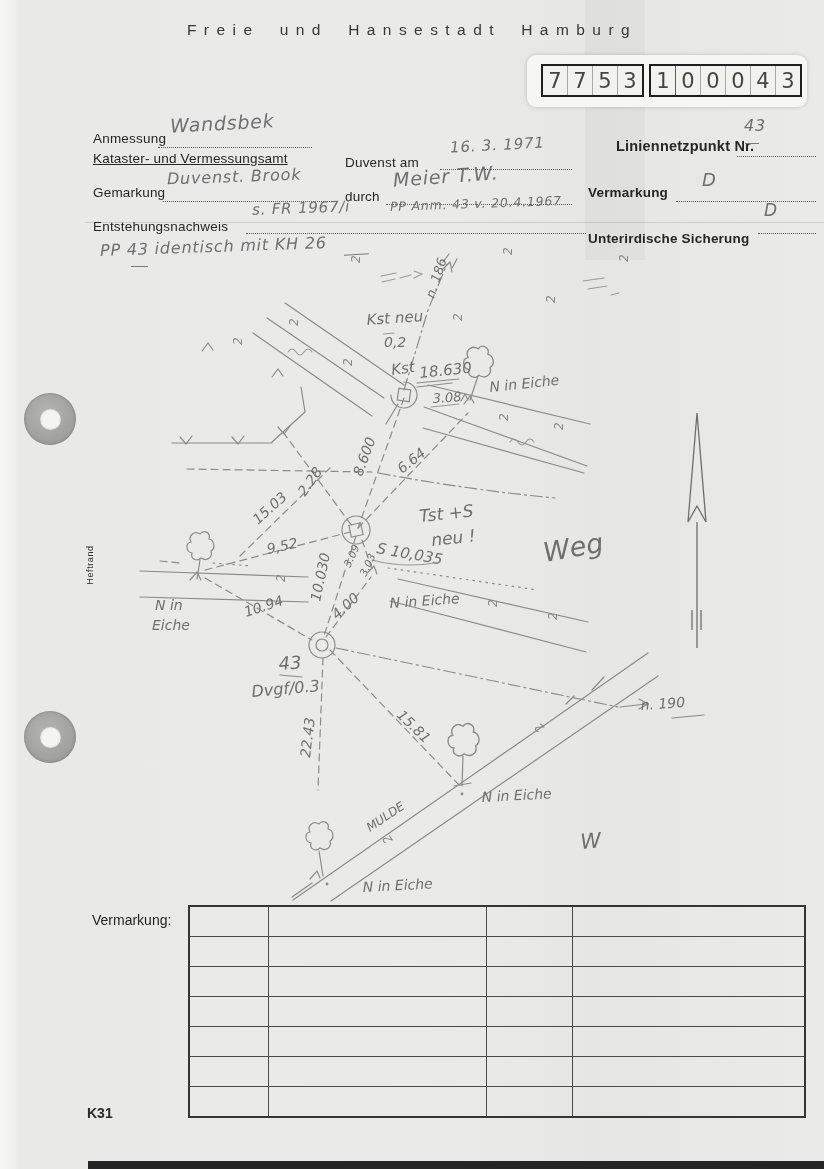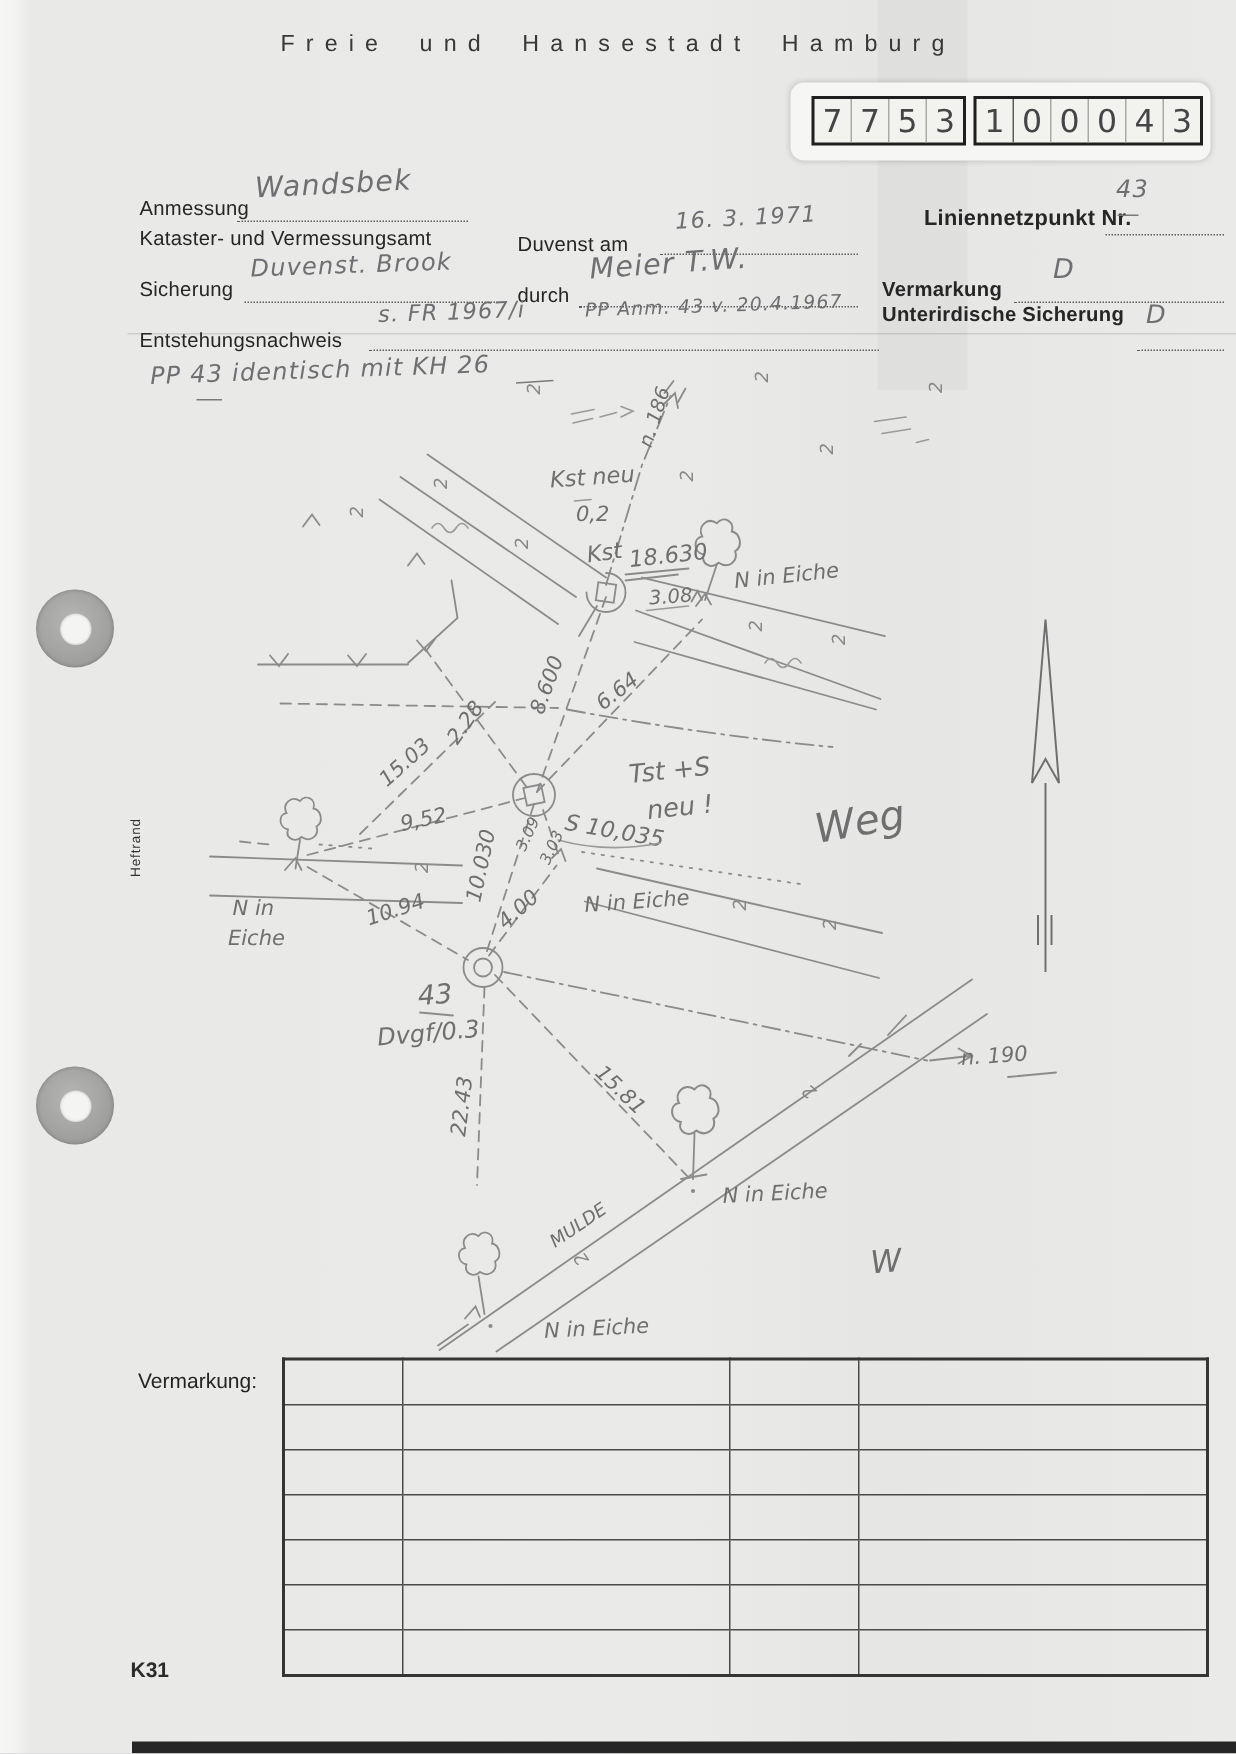--- a/index.html
+++ b/index.html
@@ -81,49 +81,49 @@
         <span class="cell">0</span>
         <span class="cell">4</span>
         <span class="cell">3</span>
       </div>
     </div>
   </div>
 
   <div class="lbl" style="left:93px;top:131px;">Anmessung</div>
   <div class="hw" style="left:170px;top:112px;font-size:19px;transform:rotate(-3deg);">Wandsbek</div>
   <div class="dotline" style="left:158px;top:147px;width:154px;"></div>
-  <div class="lbl" style="left:93px;top:151px;">Kataster- und Vermessungsamt</div>
+  <div class="lbl" style="left:93px;top:151px;text-decoration:underline;">Kataster- und Vermessungsamt</div>
 
   <div class="lbl" style="left:345px;top:155px;">Duvenst am</div>
   <div class="hw" style="left:450px;top:136px;font-size:15px;transform:rotate(-3deg);">16. 3. 1971</div>
   <div class="dotline" style="left:440px;top:169px;width:132px;"></div>
 
   <div class="lbl b" style="left:588px;top:138px;font-size:14.5px;margin-left:28px;">Liniennetzpunkt Nr.</div>
   <div class="hw" style="left:744px;top:116px;font-size:16px;">43</div>
   <div class="solidline" style="left:745px;top:143px;width:14px;"></div>
   <div class="dotline" style="left:737px;top:156px;width:79px;"></div>
 
-  <div class="lbl" style="left:93px;top:185px;">Sicherung</div>
+  <div class="lbl" style="left:93px;top:185px;">Gemarkung</div>
   <div class="hw" style="left:167px;top:167px;font-size:16px;transform:rotate(-2deg);">Duvenst. Brook</div>
   <div class="dotline" style="left:163px;top:201px;width:167px;"></div>
 
   <div class="lbl" style="left:345px;top:189px;">durch</div>
   <div class="hw" style="left:393px;top:165px;font-size:19px;transform:rotate(-4deg);">Meier T.W.</div>
   <div class="dotline" style="left:386px;top:204px;width:186px;"></div>
 
   <div class="lbl b" style="left:588px;top:185px;">Vermarkung</div>
   <div class="hw" style="left:702px;top:169px;font-size:18px;">D</div>
   <div class="dotline" style="left:676px;top:201px;width:140px;"></div>
 
   <div class="lbl" style="left:93px;top:219px;">Entstehungsnachweis</div>
   <div class="hw" style="left:252px;top:199px;font-size:15px;transform:rotate(-2deg);">s. FR 1967/i</div>
   <div class="hw" style="left:390px;top:196px;font-size:12.5px;transform:rotate(-2deg);">PP Anm. 43 v. 20.4.1967</div>
   <div class="dotline" style="left:246px;top:233px;width:340px;"></div>
 
-  <div class="lbl b" style="left:588px;top:202px;">Unterirdische Sicherung</div>
+  <div class="lbl b" style="left:588px;top:231px;">Unterirdische Sicherung</div>
   <div class="hw" style="left:764px;top:200px;font-size:17px;">D</div>
   <div class="dotline" style="left:758px;top:233px;width:58px;"></div>
 
   <div class="hw" style="left:100px;top:237px;font-size:16px;transform:rotate(-2deg);">PP 43 identisch mit KH 26</div>
   <div class="solidline" style="left:131px;top:266px;width:17px;"></div>
   <div class="solidline" style="left:344px;top:254px;width:25px;transform:rotate(-4deg);"></div>
 
   <svg id="sketch" width="824" height="1169" viewBox="0 0 824 1169">
 
     <g class="pl">

